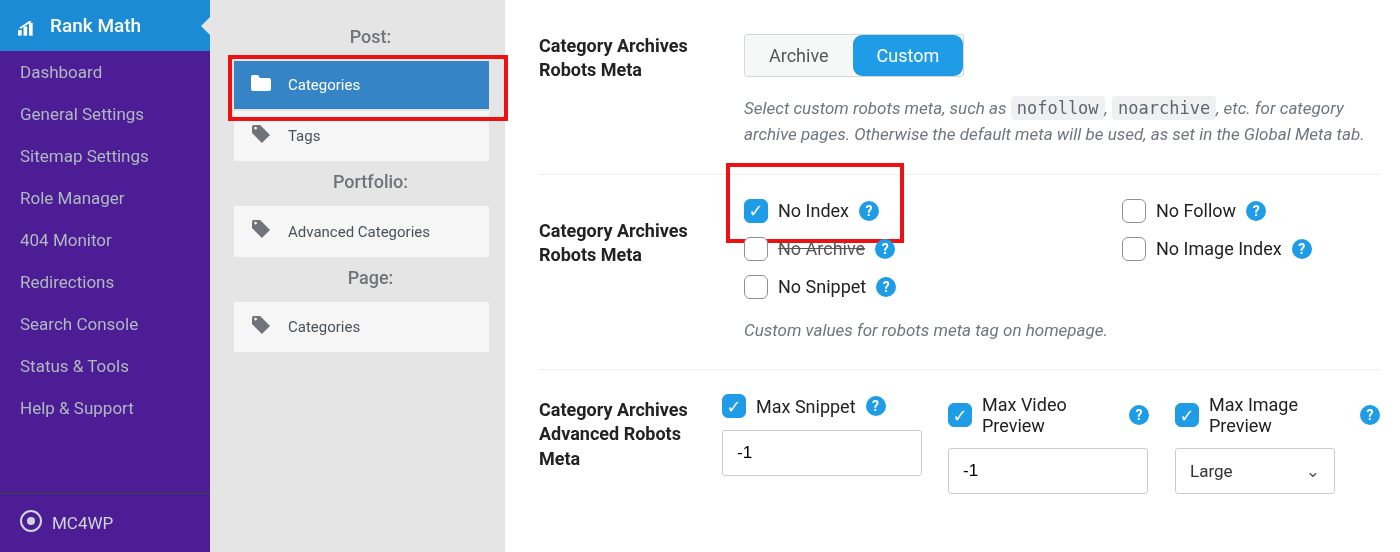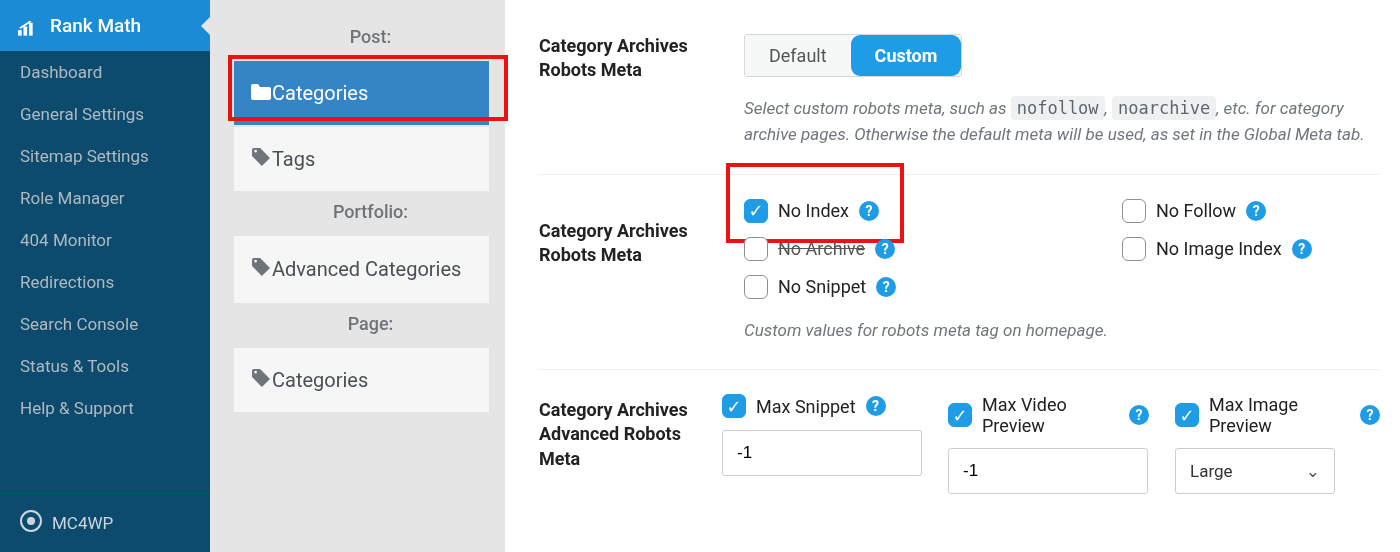--- a/index.html
+++ b/index.html
@@ -9,21 +9,21 @@
     display: flex;
     width: 1400px;
     height: 552px;
     overflow: hidden;
     font-size: 17px;
     color: #333;
   }
   
   .wp-sidebar {
     width: 210px;
-    background: #0c4a6e;
+    background: #4c1d95;
     color: #eee;
     display: flex;
     flex-direction: column;
     flex-shrink: 0;
   }
   .wp-sidebar .rankmath-hdr {
     background: #1a8bd4;
     color: #fff;
     padding: 14px 18px;
     font-size: 19px;
@@ -82,25 +82,25 @@
   .sub-panel .group-label {
     color: #6f737a;
     font-size: 18px;
     font-weight: 500;
     margin: 10px 0 14px 18px;
     text-align: center;
   }
   .sub-panel .tab {
     display: flex;
     align-items: center;
-    gap: 0;
-    padding: 20px 16px;
+    gap: 16px;
+    padding: 14px 16px;
     background: #f6f6f6;
     color: #4a5058;
-    font-size: 20px;
+    font-size: 15px;
     cursor: pointer;
     margin-bottom: 2px;
   }
   .sub-panel .tab.multiline { line-height: 1.35; }
   .sub-panel .tab.active {
     background: #3585c6;
     color: #fff;
   }
   .sub-panel .tab .ticon { width: 22px; text-align: center; flex-shrink:0; }
   
@@ -135,21 +135,21 @@
   .seg-control .seg {
     padding: 10px 24px;
     font-size: 18px;
     color: #555;
     background: #f6f7f7;
     cursor: pointer;
   }
   .seg-control .seg.active {
     background: #1f9ce6;
     color: #fff;
-    font-weight: 700;
+    font-weight: 400;
     border-radius: 9px;
   }
   .desc {
     margin-top: 18px;
     font-style: italic;
     color: #6f767e;
     font-size: 17px;
     line-height: 1.55;
     max-width: 660px;
   }
@@ -313,21 +313,21 @@
     <span>Categories</span>
   </div>
 </div>
 
 <div class="main">
 
   <div class="settings-row">
     <div class="label">Category Archives Robots Meta</div>
     <div style="flex:1;">
       <div class="seg-control">
-        <div class="seg">Default</div>
+        <div class="seg">Archive</div>
         <div class="seg active">Custom</div>
       </div>
       <div class="desc">
         <span>Select custom robots meta, such as </span>
         <code>nofollow</code><span>, </span>
         <code>noarchive</code><span>, etc. for category archive pages. Otherwise the default meta will be used, as set in the Global Meta tab.</span>
       </div>
     </div>
   </div>
 

